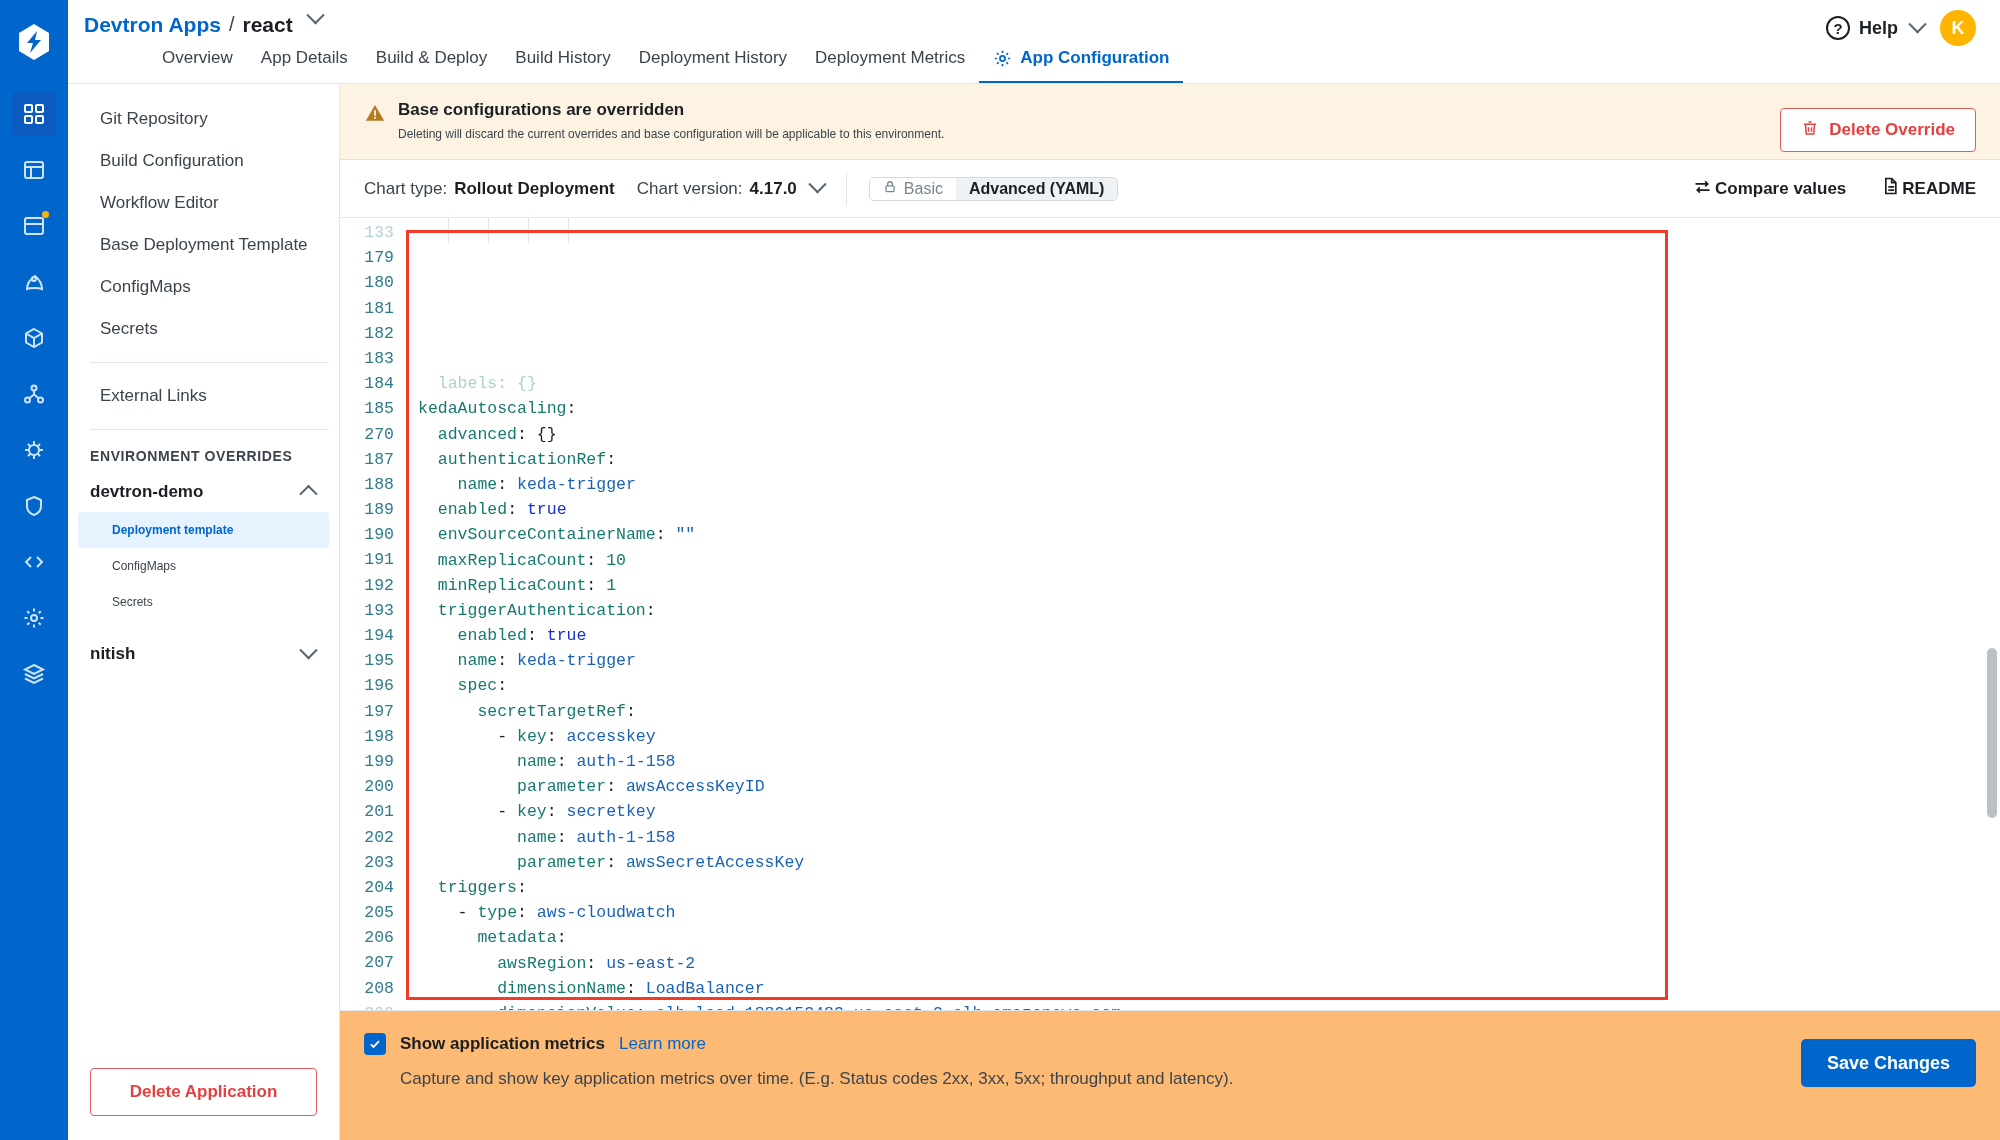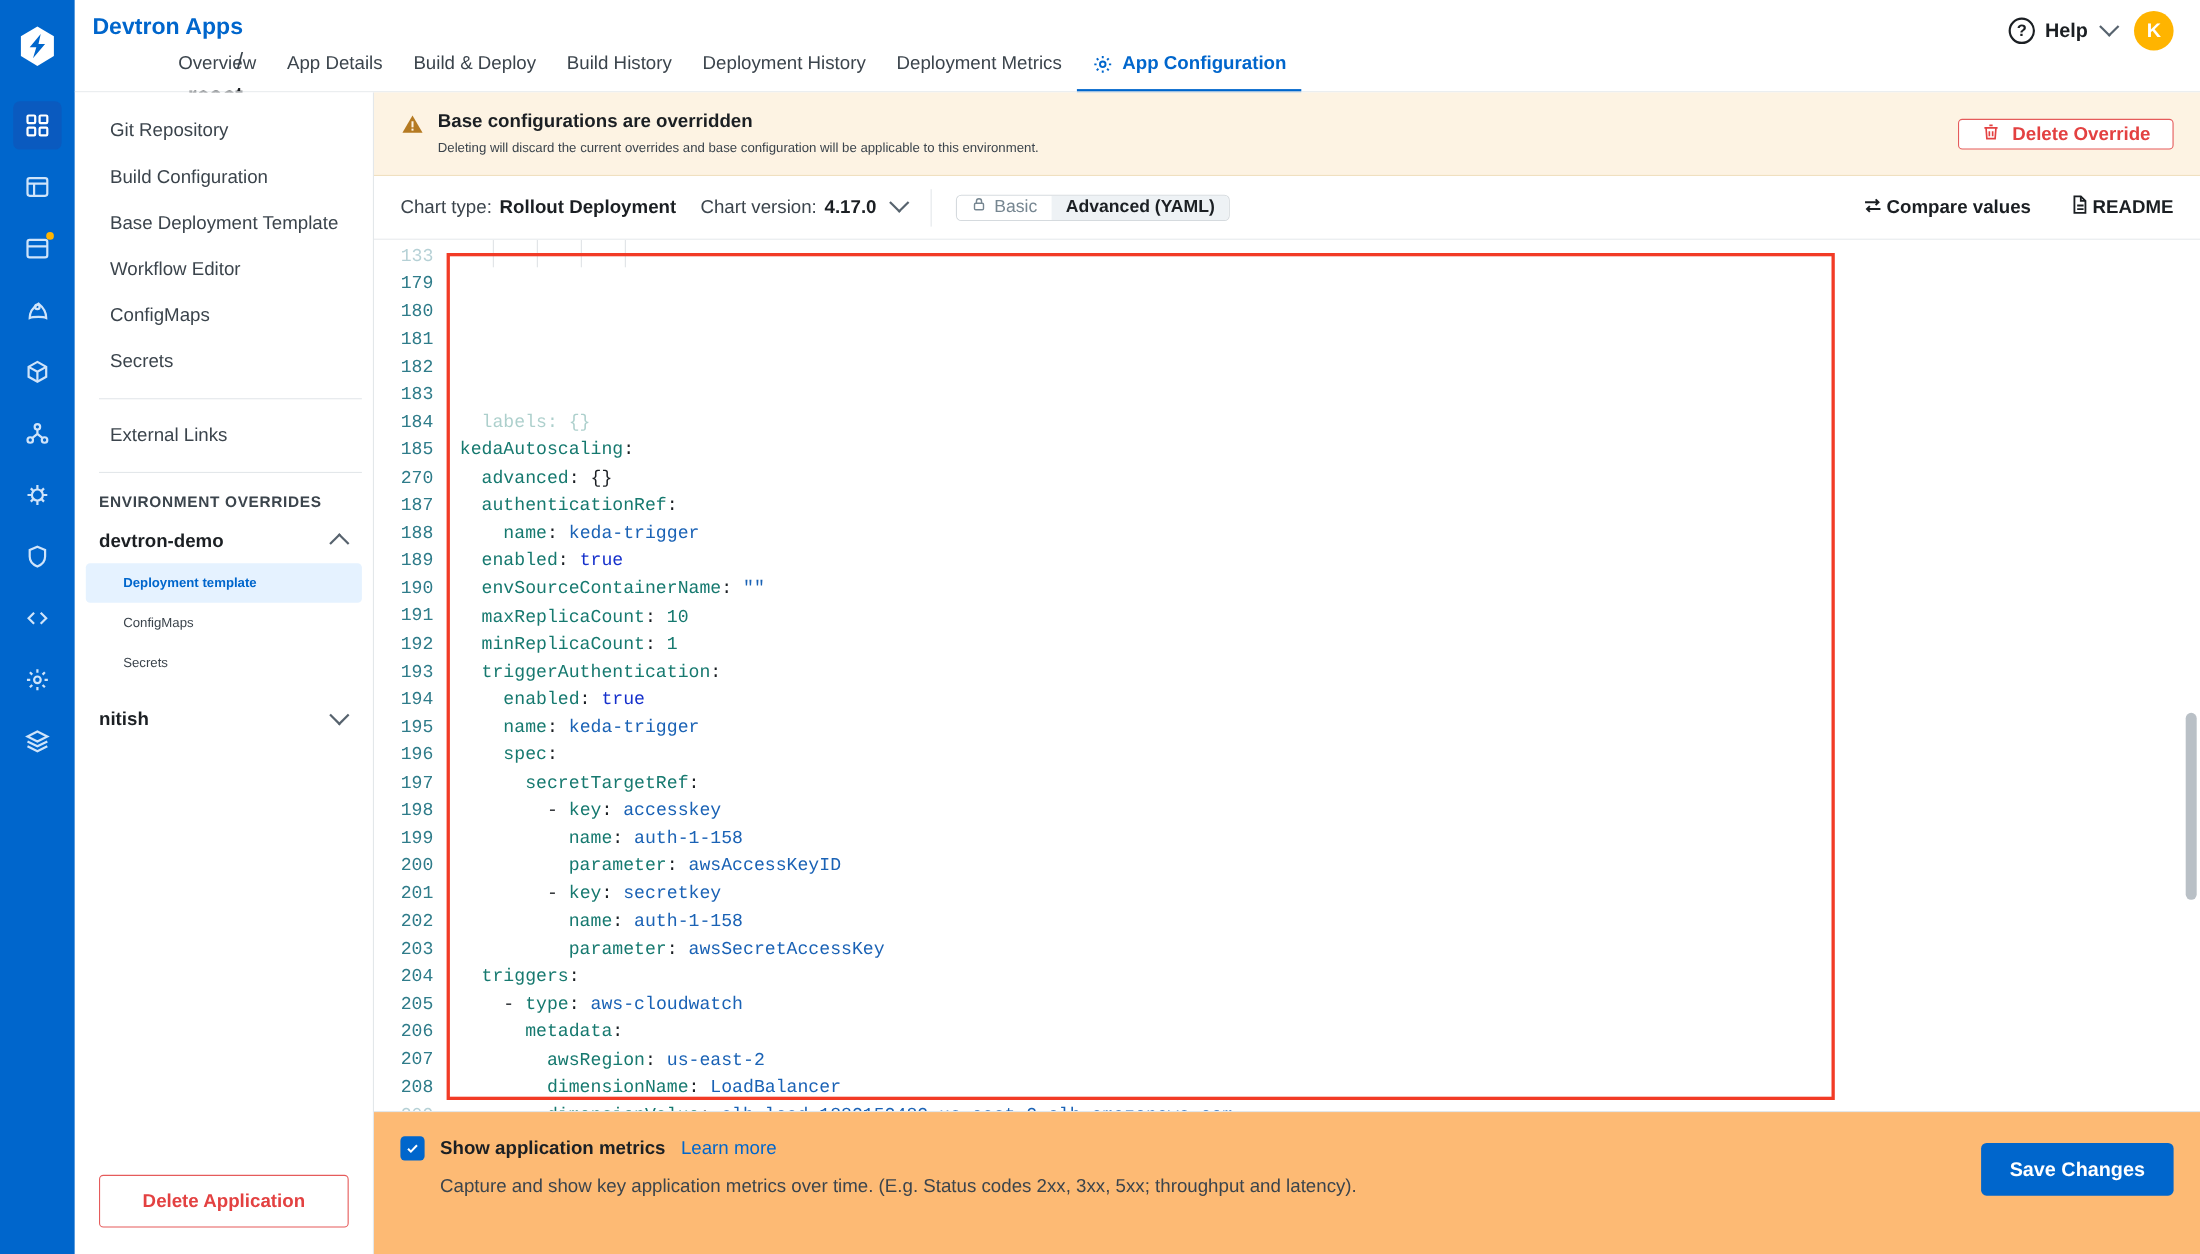--- a/index.html
+++ b/index.html
@@ -35,21 +35,21 @@
 
   
   .main { flex: 1; display: flex; flex-direction: column; height: 1140px; min-width: 0; }
 
   
   .topbar {
     height: 84px; flex: 0 0 84px; background: #ffffff;
     display: flex; align-items: flex-start; position: relative;
     padding: 0 24px 0 16px;
   }
-  .crumbs { display: flex; align-items: flex-end; gap: 8px; padding-top: 13px; flex-direction: column; }
+  .crumbs { display: flex; align-items: flex-start; gap: 8px; padding-top: 13px; }
   .crumb-link { color: #0066cc; font-size: 21px; font-weight: 600; }
   .crumb-sep { color: #3b444c; font-size: 20px; }
   .crumb-cur { color: #1b1f23; font-size: 21px; font-weight: 700; }
   .chev { display: inline-block; width: 13px; height: 13px;
     border-right: 2.2px solid #57636e; border-bottom: 2.2px solid #57636e;
     transform: rotate(45deg) translate(-3px,-3px); }
   .chev.up { transform: rotate(-135deg) translate(-1px,-1px); }
   .top-right { position: absolute; right: 24px; top: 10px; display: flex; align-items: center; gap: 16px; }
   .help {
     display: flex; align-items: center; gap: 9px;
@@ -116,21 +116,21 @@
 
   .alert {
     background: #fdf3e3; border-bottom: 1px solid #f0e0c0;
     display: flex; align-items: flex-start; padding: 16px 24px 18px 24px; position: relative;
   }
   .alert-ico { margin: 2px 12px 0 0; flex: 0 0 auto; }
   .alert-t { font-size: 17px; font-weight: 700; color: #1b1f23; margin-bottom: 7px; }
   .alert-s { font-size: 12px; color: #3b444c; }
   .del-over {
     position: absolute; right: 24px; top: 24px;
-    height: 28px; padding: 0 20px; border: 1px solid #e55b5b; border-radius: 4px;
+    height: 44px; padding: 0 20px; border: 1px solid #e55b5b; border-radius: 4px;
     background: #ffffff; color: #e34141; font-size: 17px; font-weight: 600;
     display: flex; align-items: center; gap: 10px;
   }
 
   .chartbar {
     height: 58px; flex: 0 0 58px; display: flex; align-items: center;
     padding: 0 24px 0 24px; border-bottom: 1px solid #e3e7ea; gap: 0; position: relative;
   }
   .cb-label { font-size: 17px; color: #3b444c; }
   .cb-val { font-size: 17px; color: #1b1f23; font-weight: 700; margin-left: 7px; }
@@ -333,22 +333,22 @@
         </div>
       </div>
       <div class="topbar-rule"></div>
     </div>
 
     <div class="body">
 
       <div class="sidebar">
         <div class="s-item"><span>Git Repository</span></div>
         <div class="s-item"><span>Build Configuration</span></div>
+        <div class="s-item"><span>Workflow Editor</span></div>
         <div class="s-item"><span>Base Deployment Template</span></div>
-        <div class="s-item"><span>Workflow Editor</span></div>
         <div class="s-item"><span>ConfigMaps</span></div>
         <div class="s-item"><span>Secrets</span></div>
 
         <div class="s-div"></div>
 
         <div class="s-item"><span>External Links</span></div>
 
         <div class="s-div"></div>
 
         <div class="s-group">ENVIRONMENT OVERRIDES</div>

